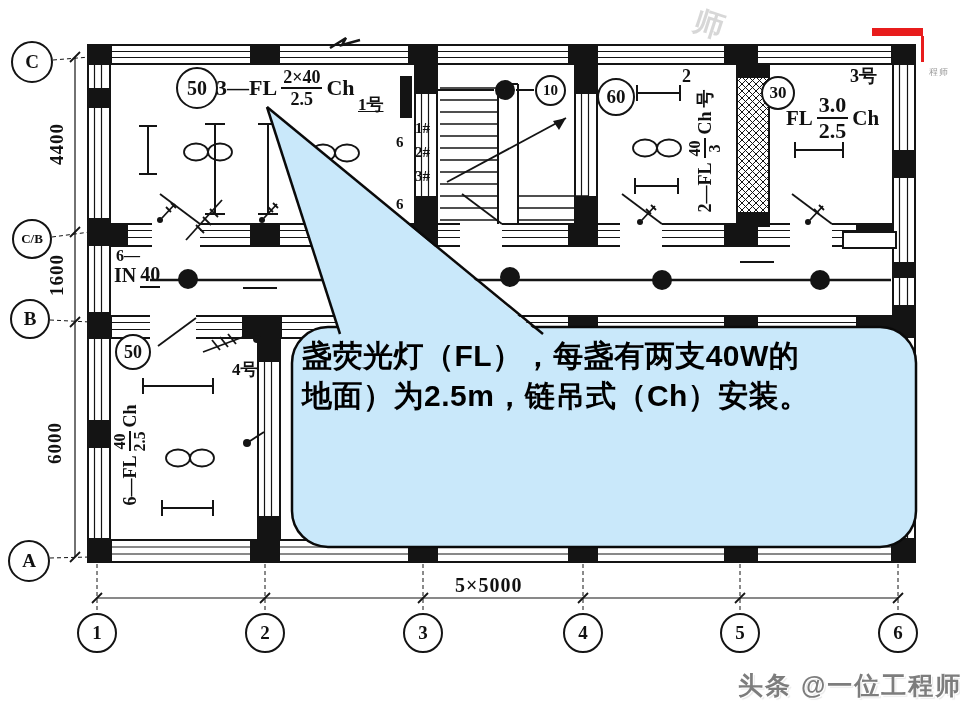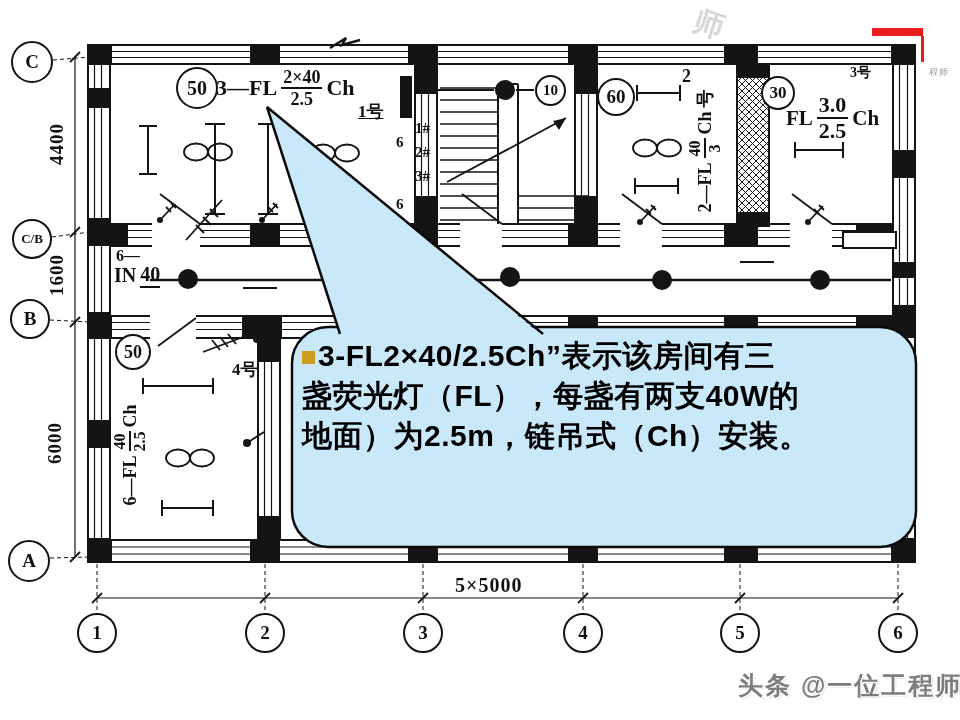--- a/index.html
+++ b/index.html
@@ -375,41 +375,41 @@
 
   <div class="annrow" style="left:216px;top:68px;font-size:22px;">
     <span>3—FL</span>
     <span class="frac" style="font-size:18px;">
         <span class="fnum">2×40</span>
         <span class="fbar"></span>
         <span>2.5</span>
       </span>
     <span>Ch</span>
   </div>
-  <div class="smalltag" style="left:358px;top:100px;font-size:17px;text-decoration:underline;"><span>1号</span></div>
+  <div class="smalltag" style="left:358px;top:93px;font-size:17px;text-decoration:underline;"><span>1号</span></div>
 
   <div class="smalltag" style="left:415px;top:120px;font-size:15px;"><span>1#</span></div>
   <div class="smalltag" style="left:415px;top:144px;font-size:15px;"><span>2#</span></div>
   <div class="smalltag" style="left:415px;top:168px;font-size:15px;"><span>3#</span></div>
   <div class="smalltag" style="left:396px;top:134px;font-size:15px;"><span>6</span></div>
   <div class="smalltag" style="left:396px;top:196px;font-size:15px;"><span>6</span></div>
 
   <div class="smalltag" style="left:682px;top:66px;font-size:18px;"><span>2</span></div>
   <div class="annrow rot" style="left:630px;top:138px;width:150px;height:26px;font-size:18px;justify-content:center;">
     <span>2—FL</span>
     <span class="frac" style="font-size:16px;">
         <span class="fnum">40</span>
         <span class="fbar"></span>
         <span>3</span>
       </span>
     <span>Ch</span>
     <span>号</span>
   </div>
 
-  <div class="smalltag" style="left:850px;top:64px;font-size:14px;"><span>3号</span></div>
+  <div class="smalltag" style="left:850px;top:64px;font-size:18px;"><span>3号</span></div>
   <div class="annrow" style="left:786px;top:94px;font-size:21px;">
     <span>FL</span>
     <span class="frac" style="font-size:22px;">
         <span class="fnum">3.0</span>
         <span class="fbar"></span>
         <span>2.5</span>
       </span>
     <span>Ch</span>
   </div>
 
@@ -429,21 +429,20 @@
       </span>
     <span>Ch</span>
   </div>
 
   <div class="dimv" style="left:30px;top:133px;width:54px;"><span>4400</span></div>
   <div class="dimv" style="left:30px;top:264px;width:54px;"><span>1600</span></div>
   <div class="dimv" style="left:28px;top:432px;width:54px;"><span>6000</span></div>
   <div class="dimh" style="left:455px;top:574px;"><span>5×5000</span></div>
 
   <div class="callout-text">
-    <div class="cline"><span class="bullet"></span><span>3-FL2×40/2.5Ch”表示该房间有三</span></div>
     <div class="cline"><span>盏荧光灯（FL），每盏有两支40W的</span></div>
     <div class="cline"><span>地面）为2.5m，链吊式（Ch）安装。</span></div>
   </div>
 
   <div class="logo-bar"></div>
   <div class="logo-stem"></div>
   <div class="logo-cap">程师</div>
   <div class="wm">师</div>
   <div class="credit">头条 @一位工程师</div>
 

